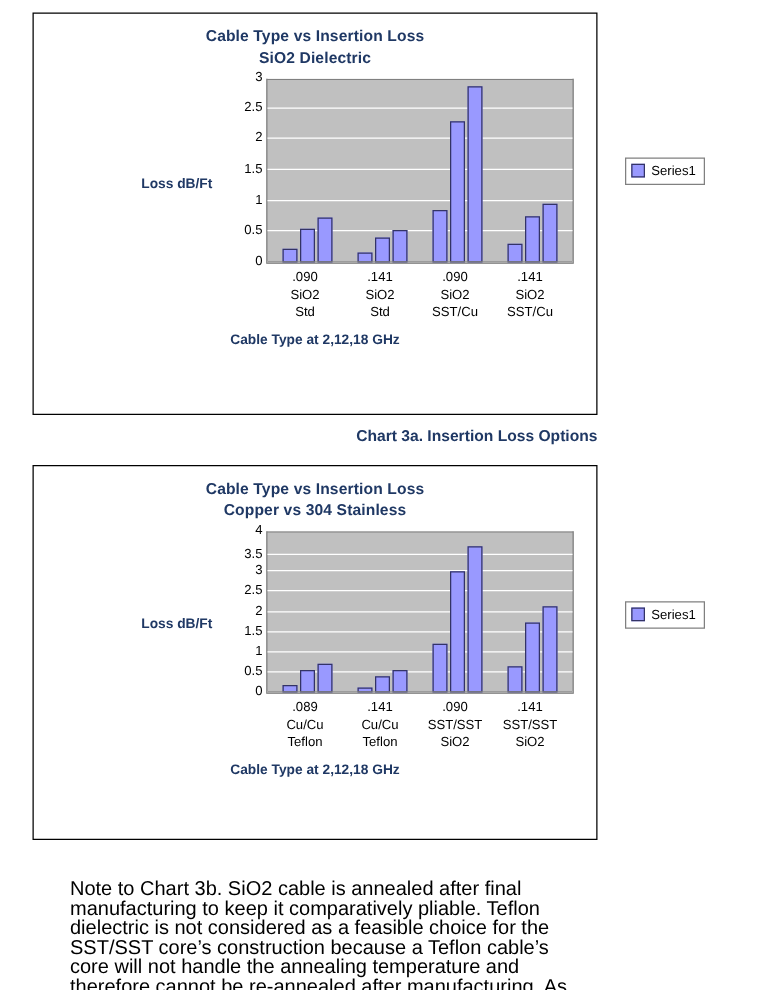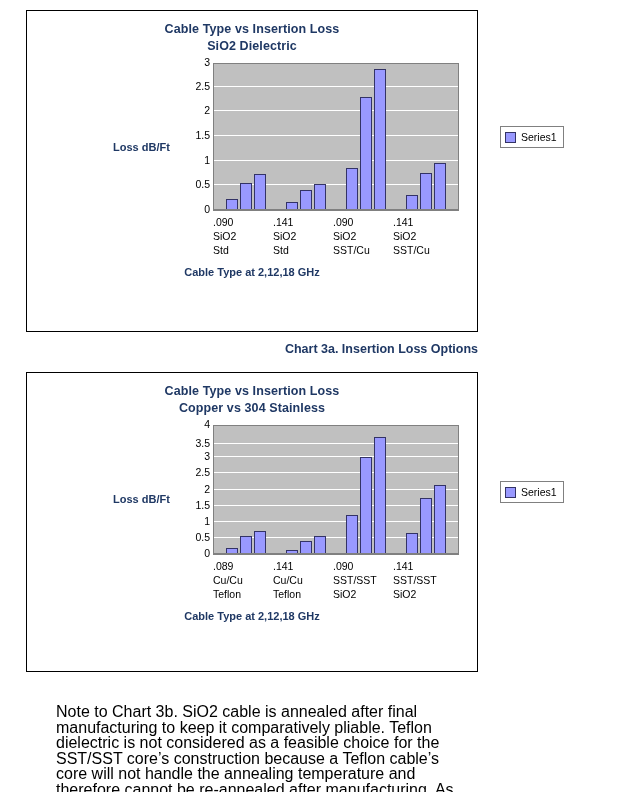--- a/index.html
+++ b/index.html
@@ -92,40 +92,40 @@
   }
   .bar {
     position: absolute;
     bottom: 0;
     background: #9999FF;
     border: 1px solid #333366;
     box-sizing: border-box;
   }
   .xcat {
     position: absolute;
+    text-align: center;
     font-size: 10.5px;
     line-height: 14px;
     color: #000;
     white-space: nowrap;
   }
   .xaxis-title {
     position: absolute;
     width: 100%;
     text-align: center;
     font-weight: bold;
     font-size: 11px;
     color: #1F3864;
   }
   .legend {
     position: absolute;
     border: 1px solid #808080;
     background: #ffffff;
     padding: 4px 6px 4px 4px;
     display: flex;
-    align-items: center;
     gap: 5px;
     font-size: 10.5px;
   }
   .legend-swatch {
     width: 11px;
     height: 11px;
     background: #9999FF;
     border: 1px solid #333366;
     box-sizing: border-box;
     display: inline-block;

